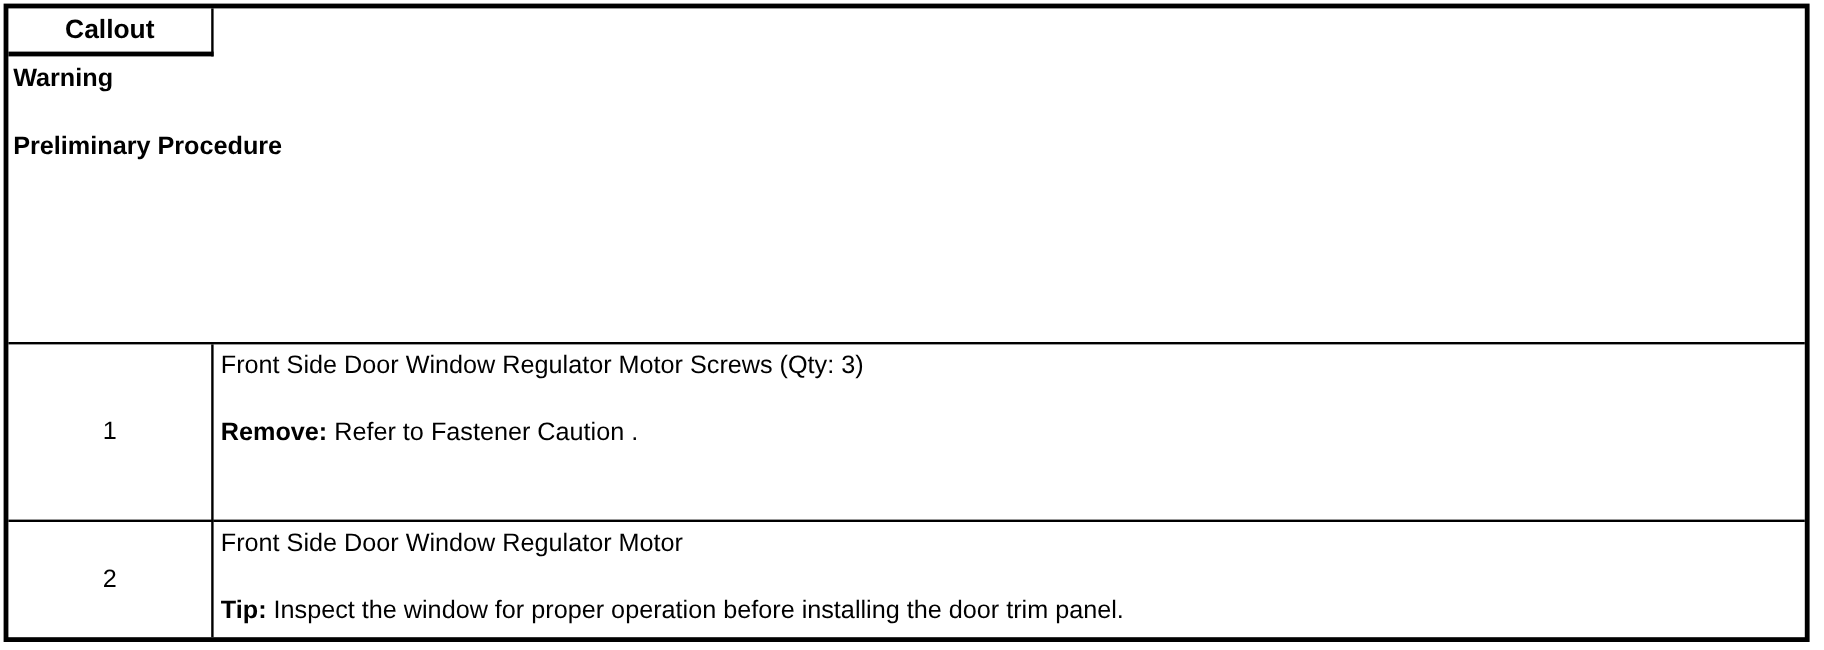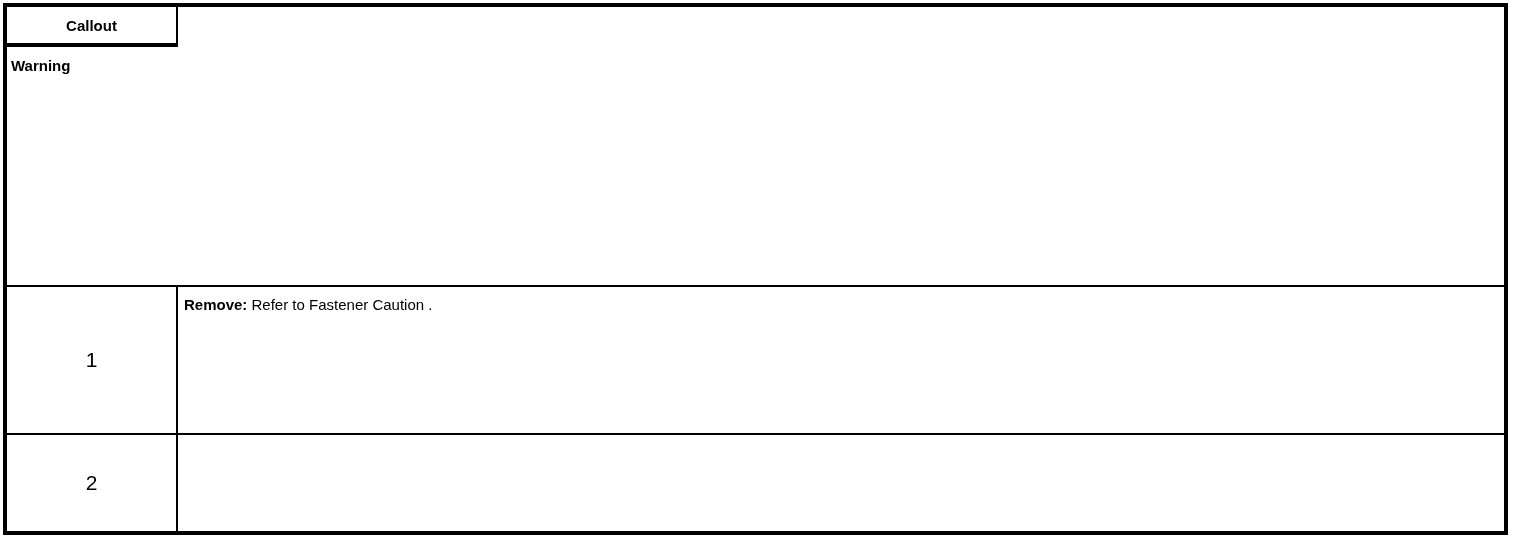--- a/index.html
+++ b/index.html
@@ -28,21 +28,21 @@
   }
 
   .cell { overflow: hidden; }
 
   .hdr {
     border-bottom: 4px solid #000;
     display: flex;
     align-items: center;
     justify-content: center;
     font-weight: bold;
-    font-size: 15px;
+    font-size: 22px;
   }
   .c1 { border-right: 2px solid #000; }
 
   .preamble {
     grid-column: 1 / 3;
     border-bottom: 2px solid #000;
     padding: 4px 10px 0 4px;
   }
 
   .callout-cell {
@@ -51,43 +51,49 @@
     align-items: center;
     justify-content: center;
     font-size: 21px;
   }
   .rb { border-bottom: 2px solid #000; }
 
   .content-cell { padding: 3px 10px 0 6px; }
 
   p {
     margin: 0 0 26px 0;
-    font-size: 15px;
+    font-size: 21px;
     line-height: 30px;
   }
   p:last-child { margin-bottom: 0; }
   .b { font-weight: bold; }
 </style>
 </head>
 <body>
 
 <div class="tbl">
 
   <div class="cell hdr c1">
     <span>Callout</span>
   </div>
 
   <div class="cell preamble">
     <p class="b">Warning</p>
+    <p class="b">Preliminary Procedure</p>
   </div>
 
   <div class="cell callout-cell rb">
     <span>1</span>
   </div>
   <div class="cell content-cell rb">
+    <p>Front Side Door Window Regulator Motor Screws (Qty: 3)</p>
     <p><span class="b">Remove:</span><span> Refer to Fastener Caution .</span></p>
   </div>
 
   <div class="cell callout-cell">
     <span>2</span>
   </div>
+  <div class="cell content-cell">
+    <p>Front Side Door Window Regulator Motor</p>
+    <p><span class="b">Tip:</span><span> Inspect the window for proper operation before installing the door trim panel.</span></p>
+  </div>
 
 </div>
 
 </body></html>

